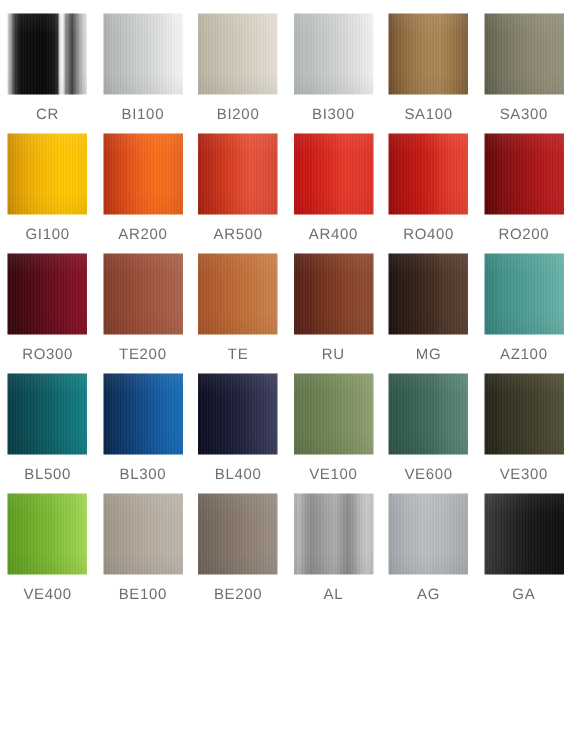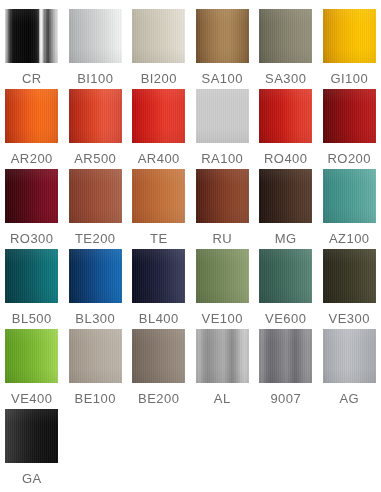--- a/index.html
+++ b/index.html
@@ -54,21 +54,21 @@
     inset: 0;
     pointer-events: none;
     background: linear-gradient(180deg,
       rgba(255,255,255,.06) 0%,
       rgba(255,255,255,0) 28%,
       rgba(0,0,0,0) 72%,
       rgba(0,0,0,.05) 100%);
   }
   .swatch-label {
     margin-top: 9px;
-    font-size: 13px;
+    font-size: 10px;
     letter-spacing: .45px;
     color: #6e6e6e;
     text-align: center;
     line-height: 1;
     white-space: nowrap;
   }
 </style>
 </head>
 <body style="background: rgb(255, 255, 255);">
 
@@ -88,20 +88,27 @@
       <div class="swatch-label">BI100</div>
     </div>
     <div class="swatch-cell">
       <div class="swatch-chip" style="background: linear-gradient(90deg, rgb(185, 180, 163) 0%, rgb(195, 189, 172) 16%, rgb(205, 199, 182) 38%, rgb(213, 207, 192) 58%, rgb(221, 216, 202) 78%, rgb(228, 223, 211) 94%, rgb(231, 226, 215) 100%);">
         <span class="grain"></span>
         <span class="sheen"></span>
       </div>
       <div class="swatch-label">BI200</div>
     </div>
     <div class="swatch-cell">
+      <div class="swatch-chip" style="background: linear-gradient(90deg, rgb(176, 180, 182) 0%, rgb(188, 192, 193) 16%, rgb(200, 203, 204) 38%, rgb(213, 215, 216) 60%, rgb(227, 229, 229) 80%, rgb(239, 240, 240) 95%, rgb(244, 245, 245) 100%);">
+        <span class="grain"></span>
+        <span class="sheen"></span>
+      </div>
+      <div class="swatch-label">BI300</div>
+    </div>
+    <div class="swatch-cell">
       <div class="swatch-chip" style="background: linear-gradient(90deg, rgb(111, 78, 44) 0%, rgb(133, 96, 58) 10%, rgb(155, 117, 71) 28%, rgb(169, 131, 83) 46%, rgb(171, 134, 87) 62%, rgb(157, 120, 73) 78%, rgb(138, 104, 64) 92%, rgb(125, 92, 56) 100%);">
         <span class="grain"></span>
         <span class="sheen"></span>
       </div>
       <div class="swatch-label">SA100</div>
     </div>
     <div class="swatch-cell">
       <div class="swatch-chip" style="background: linear-gradient(90deg, rgb(95, 96, 80) 0%, rgb(107, 106, 87) 10%, rgb(116, 114, 94) 22%, rgb(128, 125, 104) 42%, rgb(138, 134, 112) 62%, rgb(144, 140, 119) 80%, rgb(147, 144, 123) 100%);">
         <span class="grain"></span>
         <span class="sheen"></span>
@@ -130,27 +137,20 @@
       <div class="swatch-label">AR500</div>
     </div>
     <div class="swatch-cell">
       <div class="swatch-chip" style="background: linear-gradient(90deg, rgb(184, 14, 13) 0%, rgb(196, 20, 17) 10%, rgb(208, 29, 23) 24%, rgb(221, 42, 30) 44%, rgb(232, 57, 42) 62%, rgb(229, 58, 45) 80%, rgb(222, 53, 38) 100%);">
         <span class="grain"></span>
         <span class="sheen"></span>
       </div>
       <div class="swatch-label">AR400</div>
     </div>
     <div class="swatch-cell">
-      <div class="swatch-chip">
-        <span class="grain"></span>
-        <span class="sheen"></span>
-      </div>
-      <div class="swatch-label">RA100</div>
-    </div>
-    <div class="swatch-cell">
       <div class="swatch-chip" style="background: linear-gradient(90deg, rgb(156, 13, 12) 0%, rgb(169, 16, 13) 10%, rgb(184, 20, 16) 24%, rgb(199, 26, 20) 42%, rgb(214, 42, 30) 60%, rgb(224, 57, 42) 78%, rgb(227, 66, 50) 100%);">
         <span class="grain"></span>
         <span class="sheen"></span>
       </div>
       <div class="swatch-label">RO400</div>
     </div>
     <div class="swatch-cell">
       <div class="swatch-chip" style="background: linear-gradient(90deg, rgb(94, 7, 8) 0%, rgb(112, 10, 11) 12%, rgb(132, 12, 14) 28%, rgb(154, 15, 17) 48%, rgb(171, 20, 22) 66%, rgb(182, 26, 27) 84%, rgb(186, 30, 30) 100%);">
         <span class="grain"></span>
         <span class="sheen"></span>
@@ -261,27 +261,20 @@
         <span class="sheen"></span>
       </div>
       <div class="swatch-label">BE200</div>
     </div>
     <div class="swatch-cell">
       <div class="swatch-chip" style="background: linear-gradient(90deg, rgb(168, 168, 168) 0%, rgb(180, 180, 180) 6%, rgb(154, 154, 154) 14%, rgb(142, 142, 142) 22%, rgb(152, 152, 152) 32%, rgb(164, 164, 164) 42%, rgb(173, 173, 173) 52%, rgb(155, 155, 155) 60%, rgb(138, 138, 138) 68%, rgb(159, 159, 159) 76%, rgb(188, 188, 188) 84%, rgb(202, 202, 202) 92%, rgb(189, 189, 189) 100%);">
         <span class="grain"></span>
         <span class="sheen"></span>
       </div>
       <div class="swatch-label">AL</div>
-    </div>
-    <div class="swatch-cell">
-      <div class="swatch-chip" style="background: linear-gradient(90deg, rgb(133, 133, 138) 0%, rgb(142, 142, 147) 6%, rgb(118, 118, 123) 14%, rgb(106, 106, 111) 22%, rgb(114, 114, 119) 32%, rgb(126, 126, 131) 42%, rgb(138, 138, 143) 52%, rgb(123, 123, 128) 60%, rgb(108, 108, 113) 68%, rgb(122, 122, 127) 76%, rgb(139, 139, 144) 84%, rgb(148, 148, 153) 92%, rgb(141, 141, 146) 100%);">
-        <span class="grain"></span>
-        <span class="sheen"></span>
-      </div>
-      <div class="swatch-label">9007</div>
     </div>
     <div class="swatch-cell">
       <div class="swatch-chip" style="background: linear-gradient(90deg, rgb(160, 163, 168) 0%, rgb(170, 173, 178) 12%, rgb(180, 183, 188) 28%, rgb(188, 191, 196) 46%, rgb(182, 185, 190) 64%, rgb(172, 175, 180) 82%, rgb(166, 169, 174) 100%);">
         <span class="grain"></span>
         <span class="sheen"></span>
       </div>
       <div class="swatch-label">AG</div>
     </div>
     <div class="swatch-cell">
       <div class="swatch-chip" style="background: linear-gradient(90deg, rgb(60, 60, 60) 0%, rgb(53, 53, 53) 10%, rgb(42, 42, 42) 24%, rgb(30, 30, 30) 42%, rgb(22, 22, 22) 58%, rgb(18, 18, 18) 72%, rgb(15, 15, 15) 86%, rgb(13, 13, 13) 100%);">

